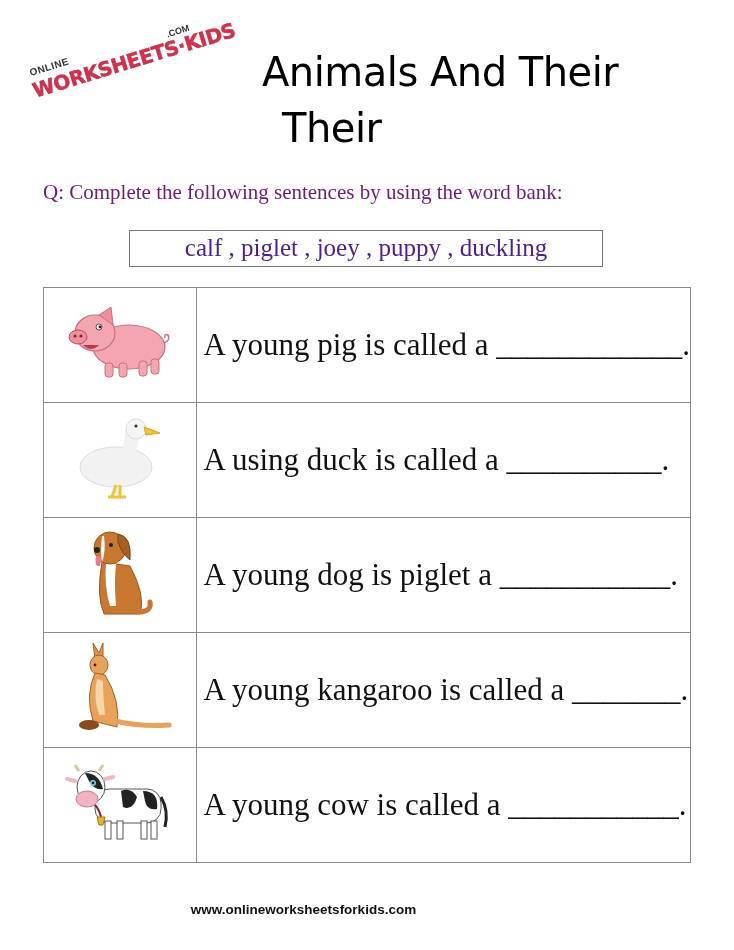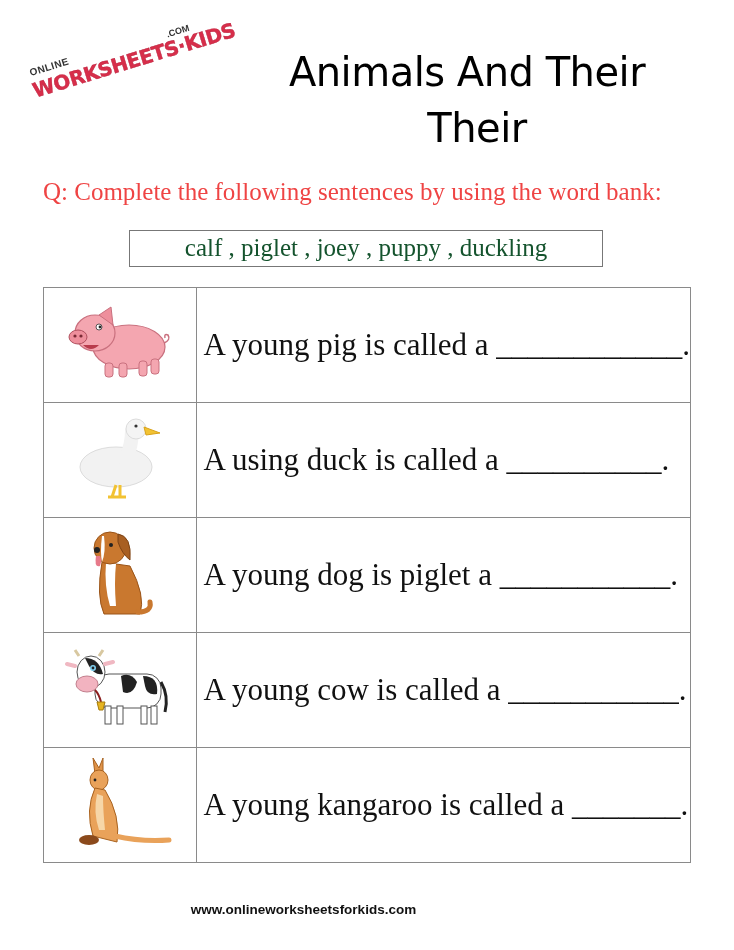--- a/index.html
+++ b/index.html
@@ -18,32 +18,32 @@
   .logo .brand {
     position: absolute; left: 4px; top: 18px; font-family: "DejaVu Sans", sans-serif;
     font-size: 20px; font-weight: bold; color: #d72e4a; letter-spacing: -0.5px;
     -webkit-text-stroke: 0.4px #b81e3a;
   }
   .logo .com {
     position: absolute; left: 148px; top: 10px; font-family: "Liberation Sans", sans-serif;
     font-size: 9px; font-weight: bold; color: #333;
   }
   .title {
-    position: absolute; left: 262px; top: 44px; width: 410px; text-align: center;
+    position: absolute; left: 262px; top: 44px; width: 410px; text-align: left;
     font-family: "DejaVu Sans", sans-serif; font-size: 40px; line-height: 56px; color: #000;
     letter-spacing: -0.5px;
   }
   .question {
     position: absolute; left: 43px; top: 174px; width: 620px;
-    font-size: 25px; line-height: 36px; color: #ef4444;
+    font-size: 21px; line-height: 36px; color: #701a75;
   }
   .wordbank {
     position: absolute; left: 129px; top: 230px; width: 474px; height: 37px;
     border: 1.5px solid #777; box-sizing: border-box;
-    font-size: 25px; line-height: 34px; text-align: center; color: #14532d;
+    font-size: 25px; line-height: 34px; text-align: center; color: #4c1d95;
   }
   table.grid {
     position: absolute; left: 43px; top: 287px; width: 648px; border-collapse: collapse;
   }
   table.grid td {
     border: 1.5px solid #8a8a8a; height: 114px; padding: 0; vertical-align: middle;
   }
   td.pic { width: 177px; text-align: center; }
   td.sentence { font-size: 31px; padding-left: 7px !important; color: #111; white-space: nowrap; }
   .footer {
@@ -117,20 +117,34 @@
         <circle cx="17" cy="24" r="3" fill="#222"></circle>
         <circle cx="31" cy="19" r="2" fill="#222"></circle>
         <path d="M16 30 Q14 42 20 40 Q22 34 20 30 Z" fill="#e77a8a"></path>
         <path d="M58 86 Q72 86 70 76" stroke="#c9782f" stroke-width="5" fill="none" stroke-linecap="round"></path>
       </svg>
     </td>
     <td class="sentence">A young dog is piglet a ___________.</td>
   </tr>
   <tr>
     <td class="pic">
+      <svg width="110" height="95" viewBox="0 0 110 95">
+        <path d="M30 18 L28 2 L34 12 L38 2 L38 18 Z" fill="#e0944a" stroke="#a8621f"></path>
+        <ellipse cx="34" cy="24" rx="9" ry="10" fill="#e9a25a" stroke="#a8621f"></ellipse>
+        <circle cx="30" cy="24" r="1.4" fill="#222"></circle>
+        <path d="M30 32 Q20 54 28 80 L52 86 Q56 60 40 34 Z" fill="#e9a25a" stroke="#a8621f"></path>
+        <path d="M32 38 Q28 56 34 74 L40 74 Q38 54 38 40 Z" fill="#f6d6a8"></path>
+        <path d="M50 80 Q76 86 104 84" stroke="#e9a25a" stroke-width="5" fill="none" stroke-linecap="round"></path>
+        <ellipse cx="24" cy="84" rx="10" ry="5" fill="#8b4a1c"></ellipse>
+      </svg>
+    </td>
+    <td class="sentence">A young kangaroo is called a _______.</td>
+  </tr>
+  <tr>
+    <td class="pic">
       <svg width="110" height="85" viewBox="0 0 110 85">
         <rect x="30" y="28" width="66" height="34" rx="14" fill="#fff" stroke="#555"></rect>
         <path d="M56 30 Q66 26 72 36 Q68 50 58 46 Z" fill="#222"></path>
         <path d="M78 30 Q94 30 92 48 Q82 50 80 40 Z" fill="#222"></path>
         <ellipse cx="26" cy="26" rx="14" ry="16" fill="#fff" stroke="#555"></ellipse>
         <path d="M20 12 Q34 12 38 28 Q30 30 24 20 Z" fill="#222"></path>
         <ellipse cx="22" cy="38" rx="11" ry="8" fill="#f2b3c0" stroke="#c27f8d"></ellipse>
         <circle cx="28" cy="22" r="3" fill="#7fd0f0"></circle>
             <circle cx="28" cy="22" r="1.4" fill="#222"></circle>
         <path d="M14 10 L10 4 M34 10 L38 4" stroke="#d8c8a0" stroke-width="3"></path>
@@ -139,30 +153,16 @@
         <path d="M32 56 L40 56 L38 64 L34 64 Z" fill="#e6b422" stroke="#a57b0a"></path>
         <rect x="40" y="60" width="6" height="18" fill="#fff" stroke="#555"></rect>
         <rect x="52" y="60" width="6" height="18" fill="#fff" stroke="#555"></rect>
         <rect x="76" y="60" width="6" height="18" fill="#fff" stroke="#555"></rect>
         <rect x="86" y="60" width="6" height="18" fill="#fff" stroke="#555"></rect>
         <path d="M96 36 Q104 50 100 66" stroke="#222" stroke-width="3" fill="none"></path>
       </svg>
     </td>
     <td class="sentence">A young cow is called a ___________.</td>
   </tr>
-  <tr>
-    <td class="pic">
-      <svg width="110" height="95" viewBox="0 0 110 95">
-        <path d="M30 18 L28 2 L34 12 L38 2 L38 18 Z" fill="#e0944a" stroke="#a8621f"></path>
-        <ellipse cx="34" cy="24" rx="9" ry="10" fill="#e9a25a" stroke="#a8621f"></ellipse>
-        <circle cx="30" cy="24" r="1.4" fill="#222"></circle>
-        <path d="M30 32 Q20 54 28 80 L52 86 Q56 60 40 34 Z" fill="#e9a25a" stroke="#a8621f"></path>
-        <path d="M32 38 Q28 56 34 74 L40 74 Q38 54 38 40 Z" fill="#f6d6a8"></path>
-        <path d="M50 80 Q76 86 104 84" stroke="#e9a25a" stroke-width="5" fill="none" stroke-linecap="round"></path>
-        <ellipse cx="24" cy="84" rx="10" ry="5" fill="#8b4a1c"></ellipse>
-      </svg>
-    </td>
-    <td class="sentence">A young kangaroo is called a _______.</td>
-  </tr>
 </tbody>
   </table>
 
 <div class="footer">www.onlineworksheetsforkids.com</div>
 
 </body></html>

